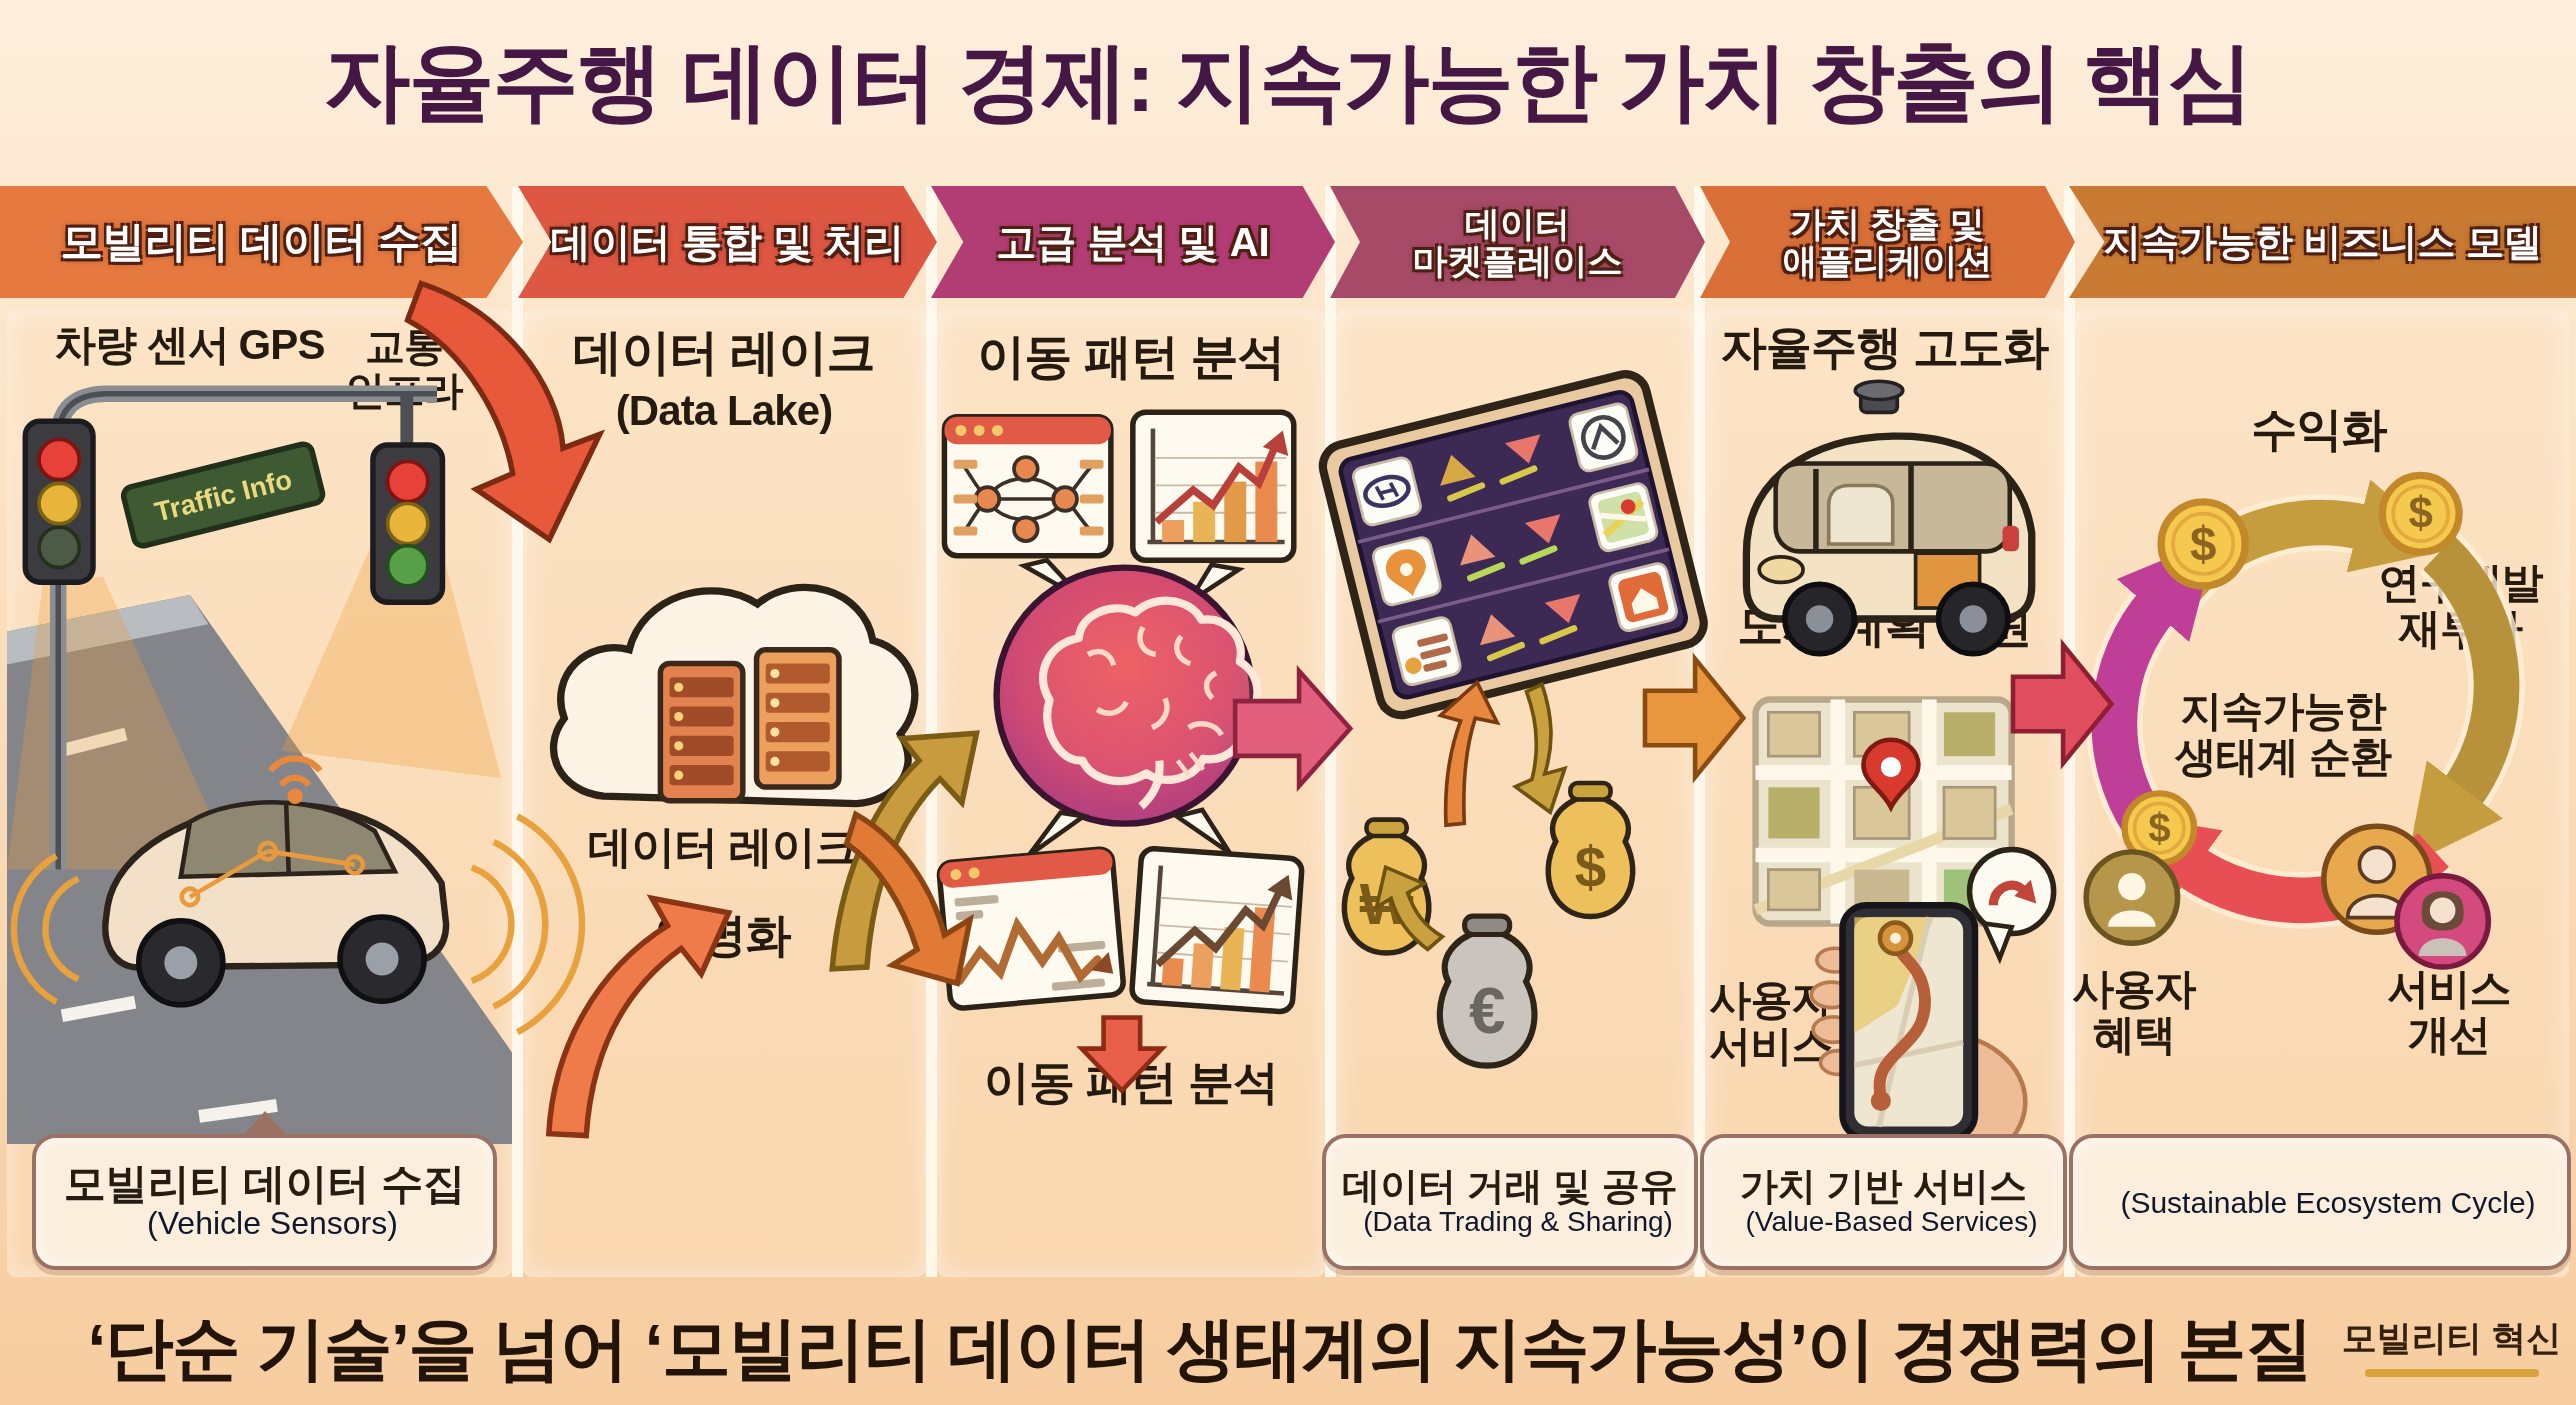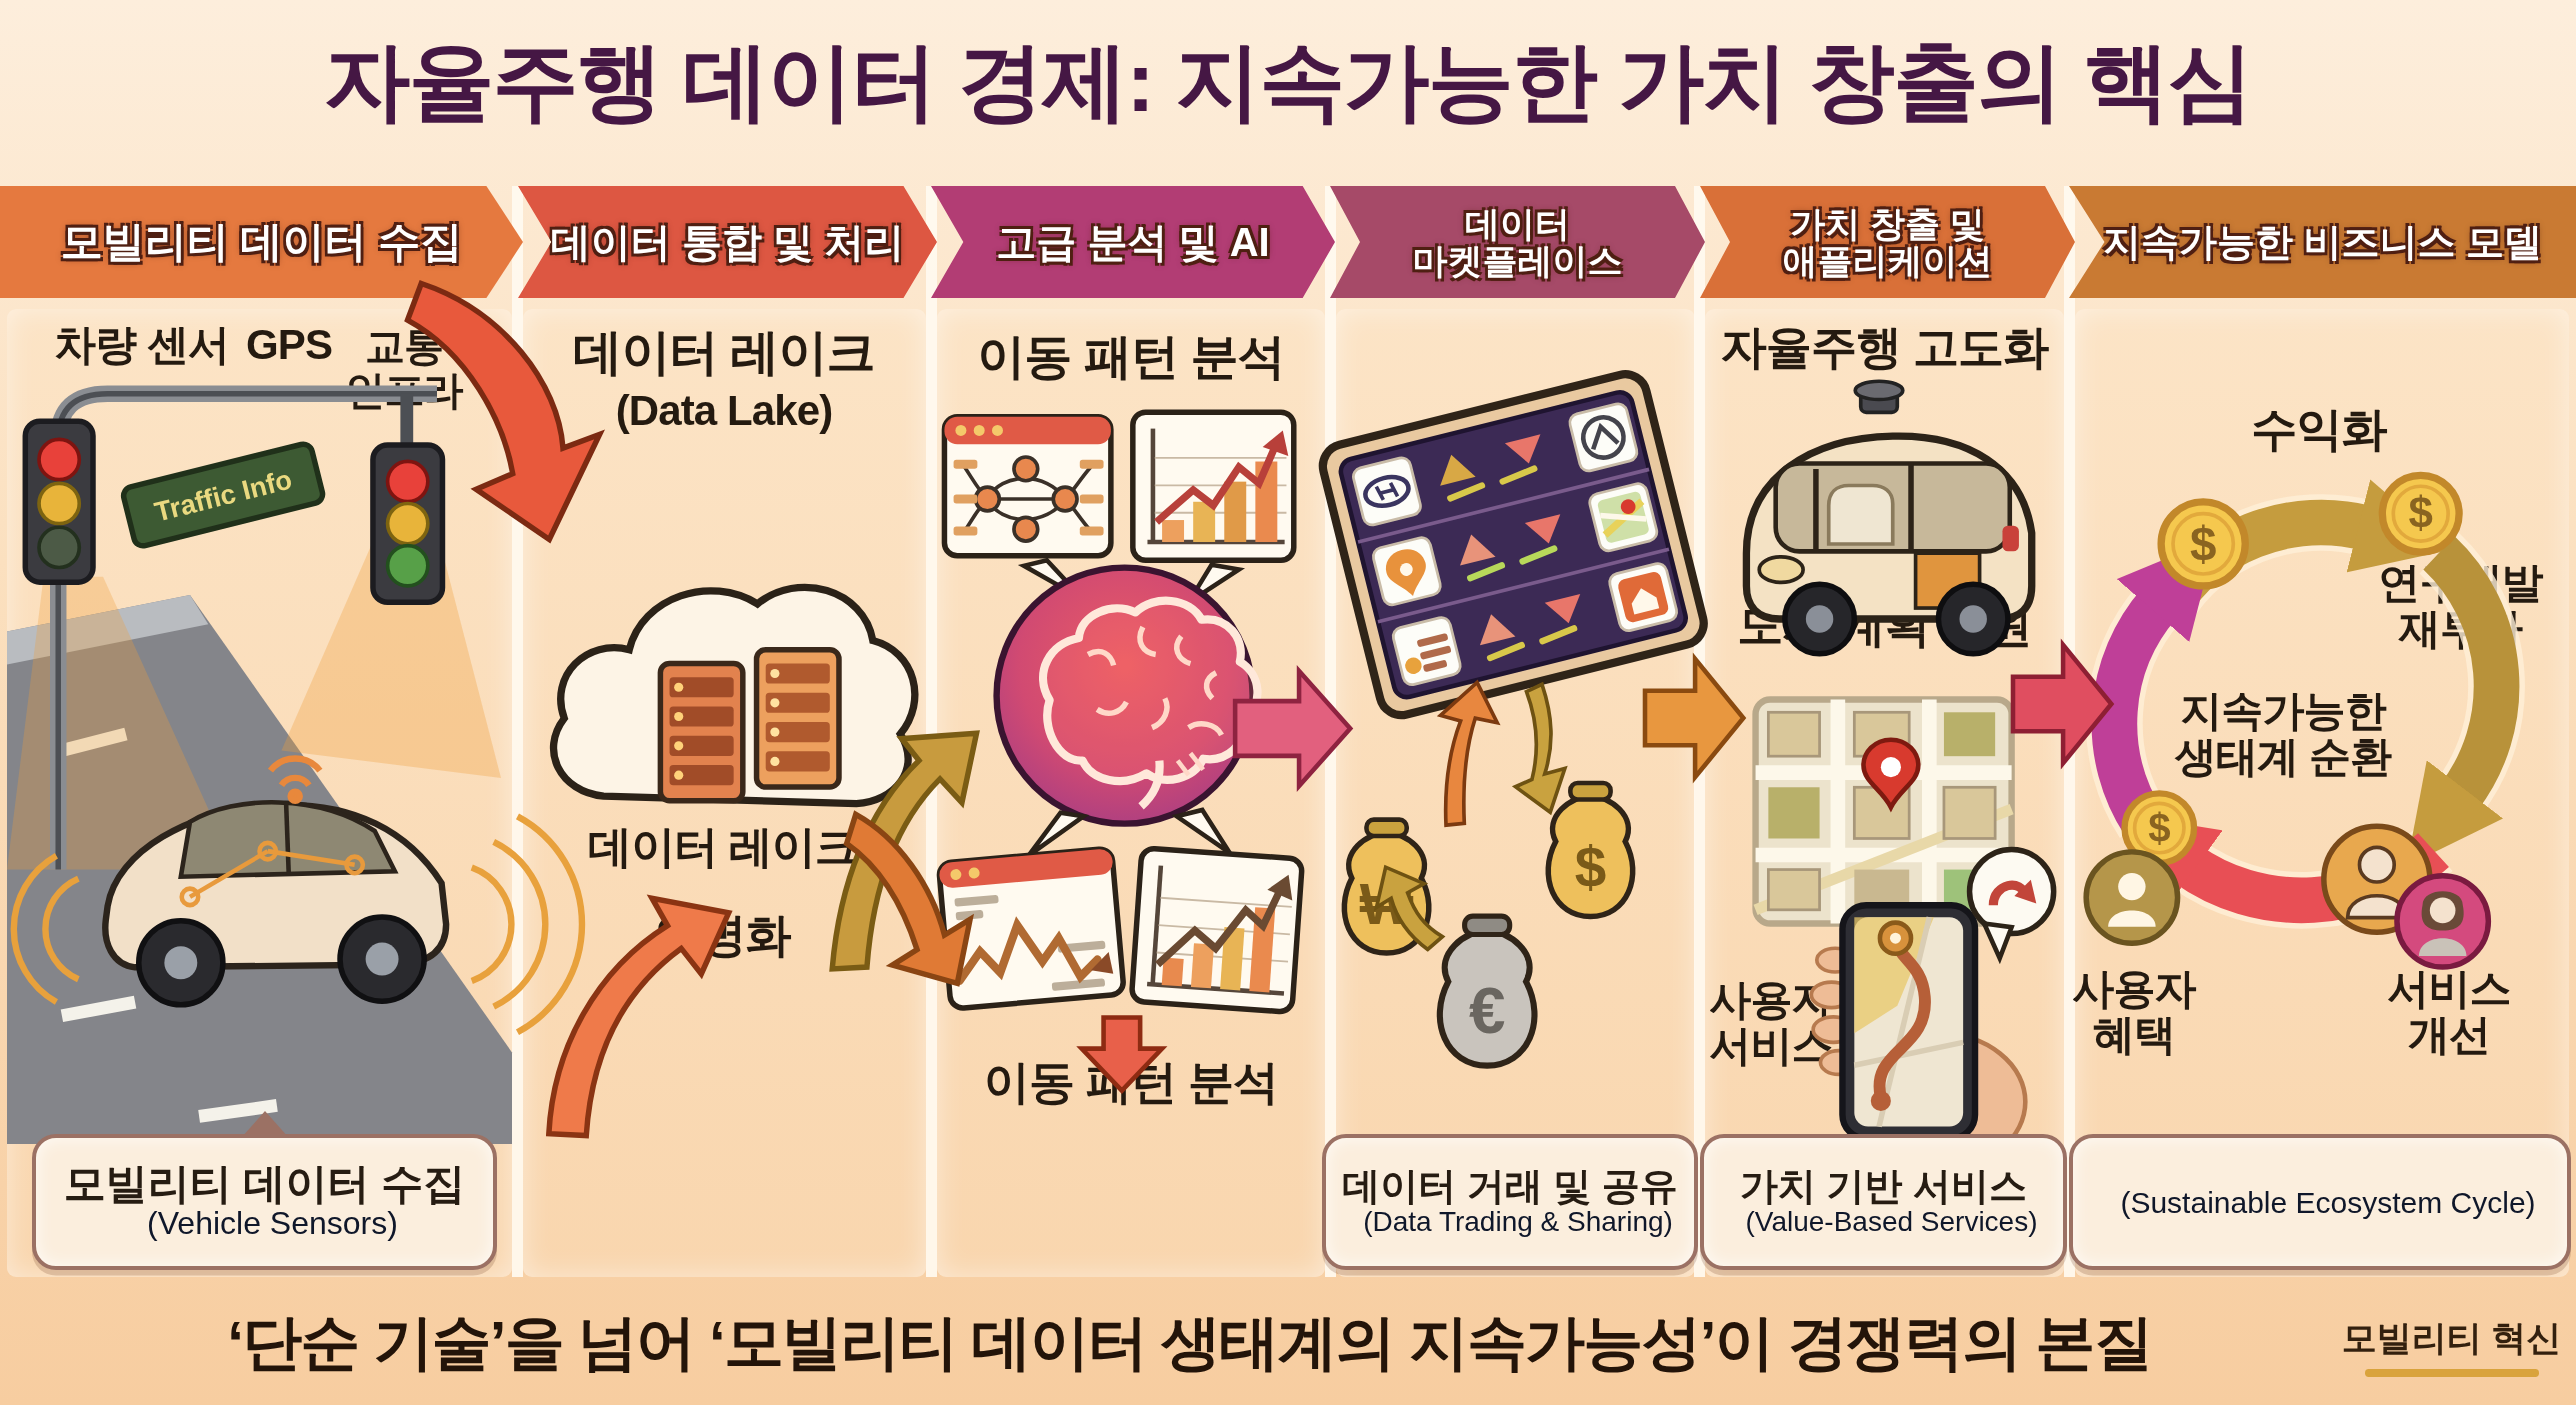--- a/index.html
+++ b/index.html
@@ -19,22 +19,22 @@
   .clip-mid{clip-path:polygon(0 0,92% 0,100% 50%,92% 100%,0 100%,8% 50%);}
   .clip-last{clip-path:polygon(0 0,100% 0,100% 100%,0 100%,7% 50%);}
   .lbl{position:absolute;font-weight:800;color:#241a10;text-align:center;line-height:1.1;letter-spacing:-0.9px;}
   .bbox{position:absolute;top:1134px;height:128px;background:#fbeedd;border:4.6px solid #9b7164;border-radius:24px;
     box-shadow:0 5.5px 0 rgba(120,70,40,.22), inset 0 0 16.5px rgba(255,255,255,.8);
     display:flex;flex-direction:column;justify-content:center;align-items:center;z-index:5;}
   .bbox .t{font-size:42px;font-weight:800;color:#261c12;line-height:1.05;}
   .bbox .s{font-size:32px;font-weight:400;color:#0f172a;line-height:1.1;margin-left:16px;}
   .pointer{position:absolute;top:-27.4px;left:50%;margin-left:-24px;width:0;height:0;
     border-left:24px solid transparent;border-right:24px solid transparent;border-bottom:27.4px solid #9b7164;}
-  .tagline{position:absolute;top:1303px;left:55px;width:2269px;text-align:center;
-    font-size:60px;font-weight:800;color:#231409;letter-spacing:-1.8px;}
+  .tagline{position:absolute;top:1303px;left:65px;width:2269px;text-align:center;
+    font-size:69px;font-weight:800;color:#231409;letter-spacing:-1.8px;}
   .credit{position:absolute;top:1315px;left:2338px;width:227px;text-align:center;
     font-size:35px;font-weight:800;color:#33200e;}
   .credit .bar{margin:7.3px auto 0;width:174px;height:8.2px;background:#d9a33c;border-radius:3.7px;}
   svg{position:absolute;overflow:visible;}
   .z2{z-index:2}.z3{z-index:3}
 </style>
 </head>
 <body>
 
 <div class="poster">
@@ -69,21 +69,21 @@
   </div>
   <div class="seg clip-mid" style="left:1700px;width:375px;background:#d97038;font-size:35px;z-index:3;">
     <span>가치 창출 및</span>
     <span>애플리케이션</span>
   </div>
   <div class="seg clip-last" style="left:2069px;width:507px;background:#c97a33;font-size:38px;z-index:3;">
     <span>지속가능한 비즈니스 모델</span>
   </div>
 
   <div class="lbl" style="left:50px;top:322px;width:183px;font-size:42px;">차량 센서</div>
-  <div class="lbl" style="left:231px;top:322px;width:101px;font-size:42px;text-align:right;">GPS</div>
+  <div class="lbl" style="left:231px;top:322px;width:101px;font-size:42px;">GPS</div>
   <div class="lbl" style="left:340px;top:312px;width:128px;font-size:40px;margin-top:12px;">
     <span style="display:block">교통</span>
     <span style="display:block">인프라</span>
   </div>
   <div class="lbl" style="left:295px;top:986px;width:137px;font-size:40px;">
     <span style="display:block">데이터</span>
     <span style="display:block">수집되</span>
   </div>
 
   <svg class="z2" style="left:7.3px;top:357px;" width="505" height="787" viewBox="0 0 552 860">

